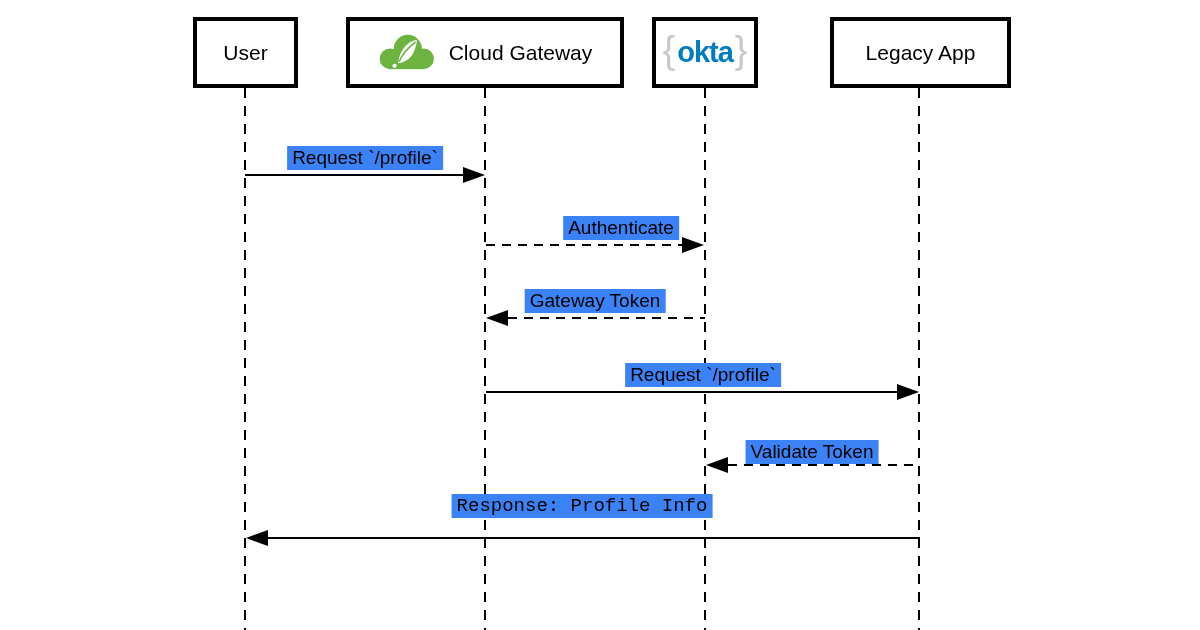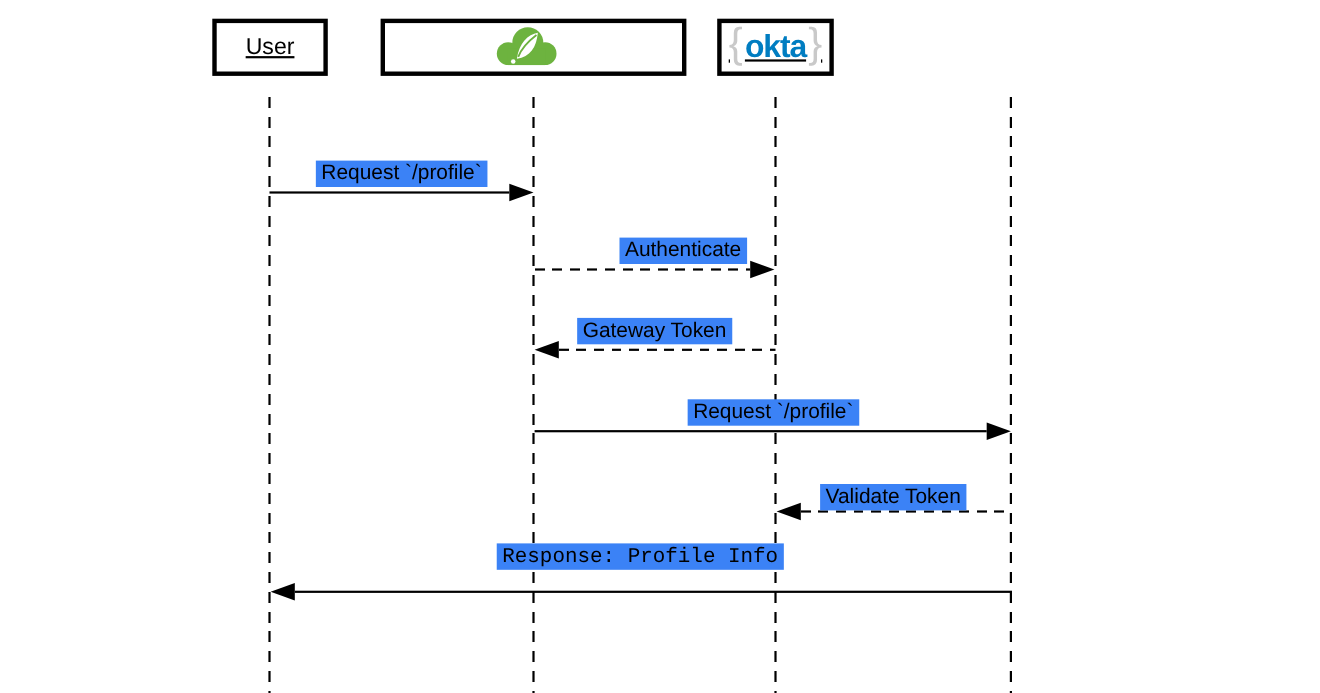--- a/index.html
+++ b/index.html
@@ -18,31 +18,30 @@
     width: 2px;
     top: 88px;
     height: 542px;
     background: repeating-linear-gradient(to bottom, #000 0 10px, transparent 10px 18px);
     z-index: 1;
   }
   
   .actor {
     position: absolute;
     top: 17px;
-    height: 52px;
+    height: 71px;
     box-sizing: border-box;
     border: 4px solid #000;
     background: #fff;
     display: flex;
     align-items: center;
     justify-content: center;
     font-size: 21px;
     z-index: 4;
     white-space: nowrap;
-    text-decoration: underline;
   }
   .actor .icon { display: flex; align-items: center; margin-right: 13px; }
   .okta-brace {
     font-size: 38px;
     font-weight: 400;
     color: #c9c9c9;
     line-height: 1;
     position: relative;
     top: -3px;
   }
@@ -101,30 +100,34 @@
           <circle cx="36" cy="21" r="17"></circle>
           <circle cx="14.5" cy="33" r="12.5"></circle>
           <circle cx="55" cy="33" r="12.5"></circle>
           <rect x="14" y="27" width="41" height="18.5"></rect>
         </g>
         <path d="M47 10 C36 12 26.5 21 24 38.5 C38.5 36.5 45.5 26 47 10 Z" fill="#ffffff"></path>
         <path d="M45.5 12.5 C37 19 29 27 25.5 36.5" stroke="#6db33f" stroke-width="2" fill="none"></path>
         <circle cx="20" cy="41.5" r="2.5" fill="#ffffff"></circle>
       </svg>
     </span>
+    <span>Cloud Gateway</span>
   </div>
 
   <div class="actor" style="left:652px; width:106px;">
     <span style="display:flex; align-items:center;">
       <span class="okta-brace">{</span>
       <span class="okta-word">okta</span>
       <span class="okta-brace">}</span>
     </span>
   </div>
 
+  <div class="actor" style="left:830px; width:181px;">
+    <span>Legacy App</span>
+  </div>
 
   <div>
     <div class="msg-label" style="left:365px; top:146px;">Request `/profile`</div>
     <div class="msg-line solid" style="left:245px; top:174px; width:218px;"></div>
     <div class="arrowhead head-right" style="left:463px; top:167px;"></div>
   </div>
 
   <div>
     <div class="msg-label" style="left:621px; top:216px;">Authenticate</div>
     <div class="msg-line dashed" style="left:486px; top:244px; width:196px;"></div>

